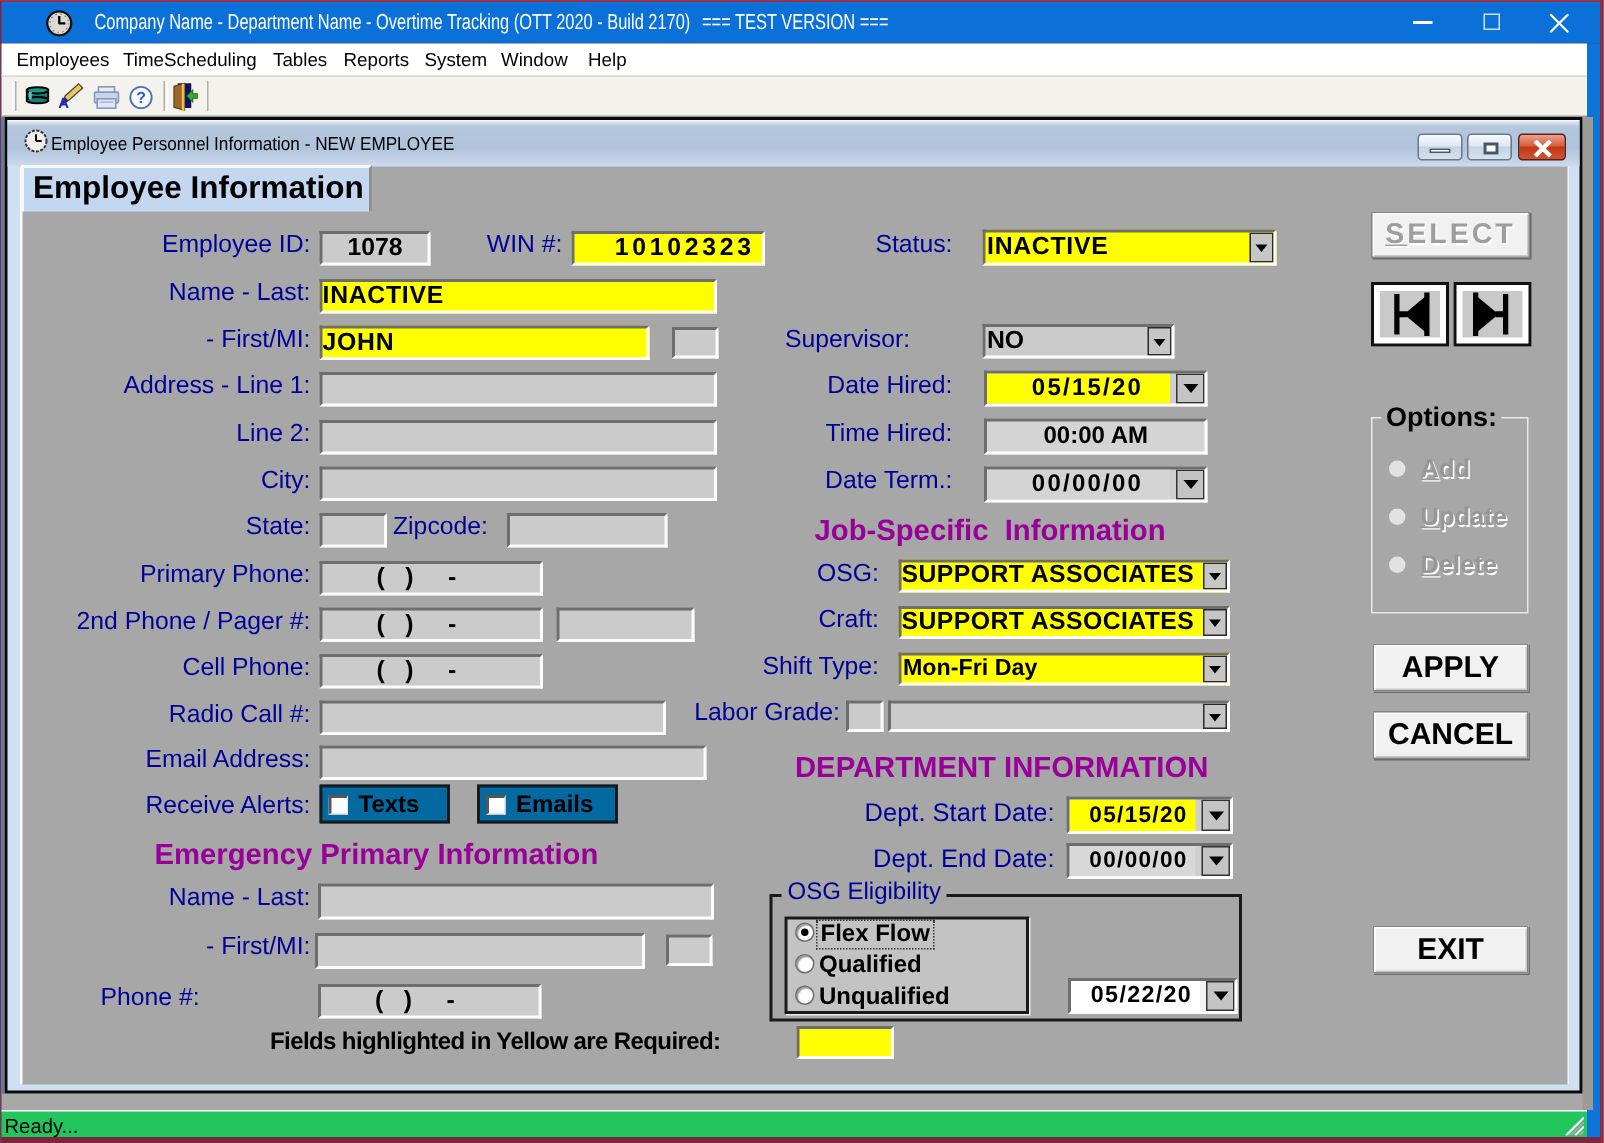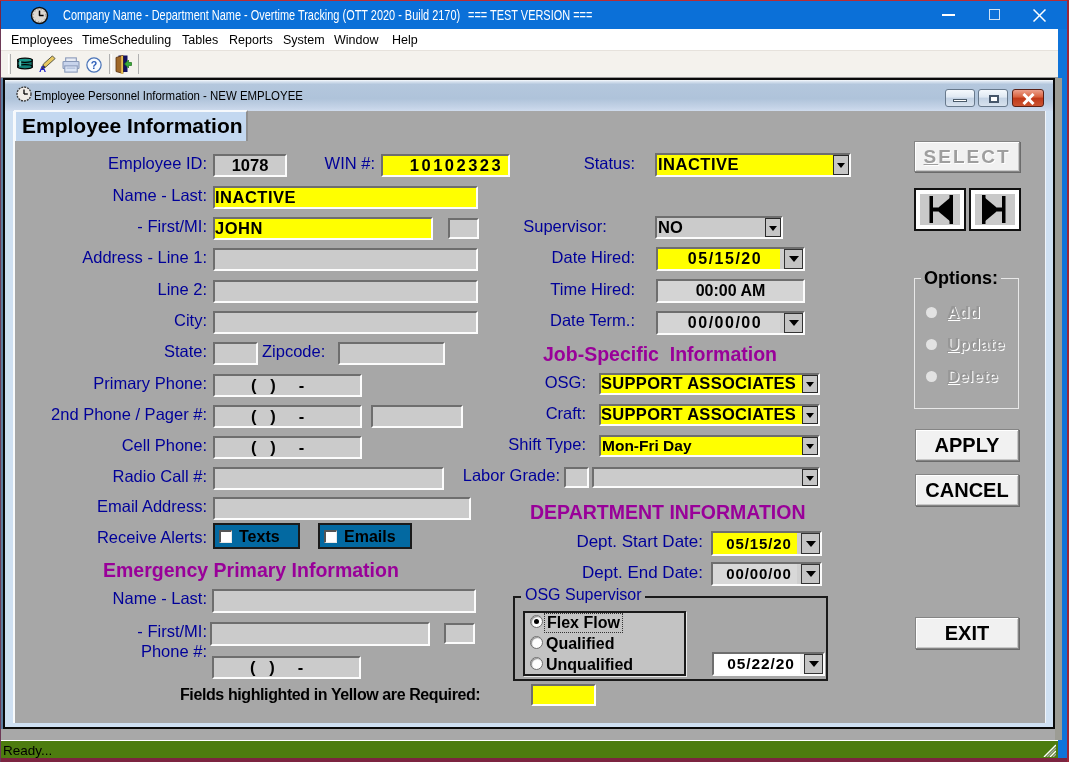--- a/index.html
+++ b/index.html
@@ -10,21 +10,21 @@
   #titlebar { left:1px; top:1px; width:1066px; height:28px; background:#0b70d8; }
   #rightstrip { left:1058px; top:29px; width:9px; height:729px; background:#0f74da; }
   #mdisliver { left:1055px; top:78px; width:6.5px; height:662px; background:#9c9c94; }
   #mdisliverL { left:1px; top:78px; width:2.3px; height:651px; background:#5b7da0; }
   #redright { left:1067px; top:0; width:2px; height:762px; background:#9c2838; }
   #redtop { left:0; top:0; width:1069px; height:1px; background:#b92c34; }
   #leftedge { left:0; top:29px; width:1px; height:733px; background:#6d3a57; }
   #menubar { left:1px; top:29px; width:1057px; height:22px; background:#ffffff; border-bottom:1px solid #e6e2dc; }
   .mi { position:absolute; top:4px; font-size:12.5px; color:#000; }
   #toolbar { left:1px; top:51px; width:1057px; height:27px; background:#f4f2ed; border-bottom:1px solid #9a9a9a; }
-  #statusbar { left:1px; top:740px; width:1057px; height:18px; background:#4d7c0f; border-top:1px solid #ffffff; font-size:13px; color:#000; }
+  #statusbar { left:1px; top:740px; width:1057px; height:18px; background:#22c55e; border-top:1px solid #ffffff; font-size:13px; color:#000; }
   #mdi { left:1px; top:78px; width:1060px; height:662px; background:#a8a8a8; }
   
   #child { left:3px; top:78px; width:1052px; height:651px; border:2px solid #0a0a0a; background:#cfe0f2; }
   #ctitle { left:0; top:0; width:100%; height:31px; background:linear-gradient(180deg,#fafcfe 0%,#e2eaf4 3%,#b4c7dd 14%,#afc3da 60%,#c4d3e7 88%,#cfdcee 100%); }
   
   
   
   #ccontent { left:8px; top:31px; width:1033px; height:612px; background:#a7a7a7; border-left:2px solid #f8fafc; border-right:1px solid #f0f4fa; }
   #tab { background:#c3d8f0; border-top:2px solid #f6f9fc; border-left:2px solid #f6f9fc; border-right:2px solid #909090; font-weight:bold; font-size:21px; color:#000; text-align:left; line-height:28px; position:absolute; white-space:nowrap; padding-left:6px; }
   
@@ -252,40 +252,40 @@
   <div class="lbl" style="left:540px; top:566px; width:163px; text-align:right; font-size:17px;">Dept. End Date:</div>
   <div class="fld" style="left:711px; top:562px; width:111px; height:24px; background:#cfcfcf;">
     <span class="dinner" style="background:#d8d8d8; line-height:20px; font-size:15px; letter-spacing:0.9px; text-indent:8px;">00/00/00</span>
     <span class="da daw"></span>
   </div>
 
   <div class="lbl" style="left:67px; top:592px; width:140px; text-align:right;">Name - Last:</div>
   <div class="fld" style="left:212px; top:589px; width:264px; height:24px;"></div>
 
   <div class="abs" style="left:513px; top:596px; width:315px; height:85px; border:2px solid #1a1a1a;"></div>
-  <div class="lbl" style="left:521px; top:589px; background:#a7a7a7; padding:0 4px; font-size:16px;">OSG Supervisor</div>
+  <div class="lbl" style="left:521px; top:589px; background:#a7a7a7; padding:0 4px; font-size:16px;">OSG Eligibility</div>
   <div class="abs" style="left:523px; top:611px; width:163px; height:65px; background:#c3c3c3; border:2px solid #1a1a1a; box-shadow:1px 1px 0 #e8e8e8;">
     <span class="abs" style="left:5px; top:2px; width:13px; height:13px; border-radius:50%; background:#fdfdfd; border:1px solid #6e6e6e; box-shadow:inset 1px 1px 1px #909090;"></span>
     <span class="abs" style="left:9px; top:6px; width:5px; height:5px; border-radius:50%; background:#000;"></span>
     <span class="blk" style="left:19px; top:0px; font-size:16px; border:1px dotted #333; padding:0 2px;">Flex Flow</span>
     <span class="abs" style="left:5px; top:23px; width:13px; height:13px; border-radius:50%; background:#fdfdfd; border:1px solid #6e6e6e; box-shadow:inset 1px 1px 1px #909090;"></span>
     <span class="blk" style="left:21px; top:22px; font-size:16px;">Qualified</span>
     <span class="abs" style="left:5px; top:44px; width:13px; height:13px; border-radius:50%; background:#fdfdfd; border:1px solid #6e6e6e; box-shadow:inset 1px 1px 1px #909090;"></span>
     <span class="blk" style="left:21px; top:43px; font-size:16px;">Unqualified</span>
   </div>
   <div class="fld" style="left:712px; top:652px; width:113px; height:24px; background:#f2f2f2;">
     <span class="dinner" style="background:#ffffff; line-height:20px; font-size:15.5px; letter-spacing:0.9px; text-indent:8px;">05/22/20</span>
     <span class="da daw"></span>
   </div>
 
   <div class="lbl" style="left:67px; top:625px; width:140px; text-align:right;">- First/MI:</div>
   <div class="fld" style="left:210px; top:622px; width:220px; height:24px;"></div>
   <div class="fld" style="left:444px; top:623px; width:31px; height:21px;"></div>
 
-  <div class="lbl" style="left:67px; top:645px; width:140px; text-align:right;">Phone #:</div>
+  <div class="lbl" style="left:67px; top:659px; width:140px; ">Phone #:</div>
   <div class="fld" style="left:212px; top:656px; width:149px; height:23px; padding-left:36px;">(&nbsp;&nbsp;&nbsp;)&nbsp;&nbsp;&nbsp;&nbsp;&nbsp;-</div>
 
   <div class="blk" style="left:180px; top:686px; font-size:16px; letter-spacing:-0.4px;">Fields highlighted in Yellow are Required:</div>
   <div class="fld ylw" style="left:531px; top:684px; width:65px; height:22px;"></div>
 
   <div class="btn" style="left:914px; top:141px; width:106px; height:31px; line-height:29px; font-size:19px; letter-spacing:2px; color:#9e9e9e; text-shadow:1px 1px 0 #fff;"><span style="text-decoration:underline;">S</span>ELECT</div>
   <div class="abs" style="left:914px; top:188px; width:52px; height:43px; border:2px solid #111; background:#fff;">
     <div class="abs" style="left:4px; top:4px; width:40px; height:31px; background:#c9c9c9;">
       <svg width="40" height="31" viewBox="0 0 40 31">
         <rect x="9.5" y="2" width="3.5" height="27" fill="#000"></rect>

